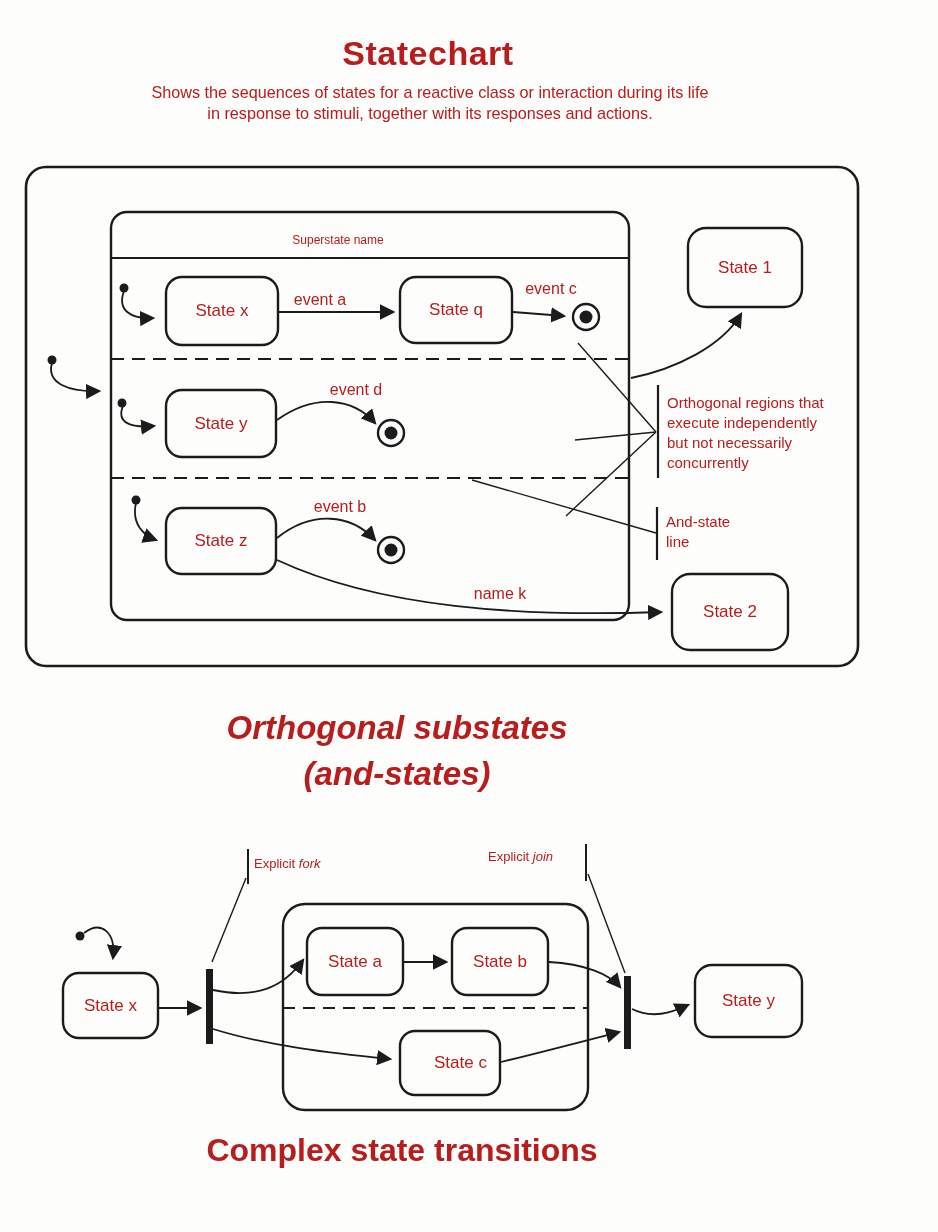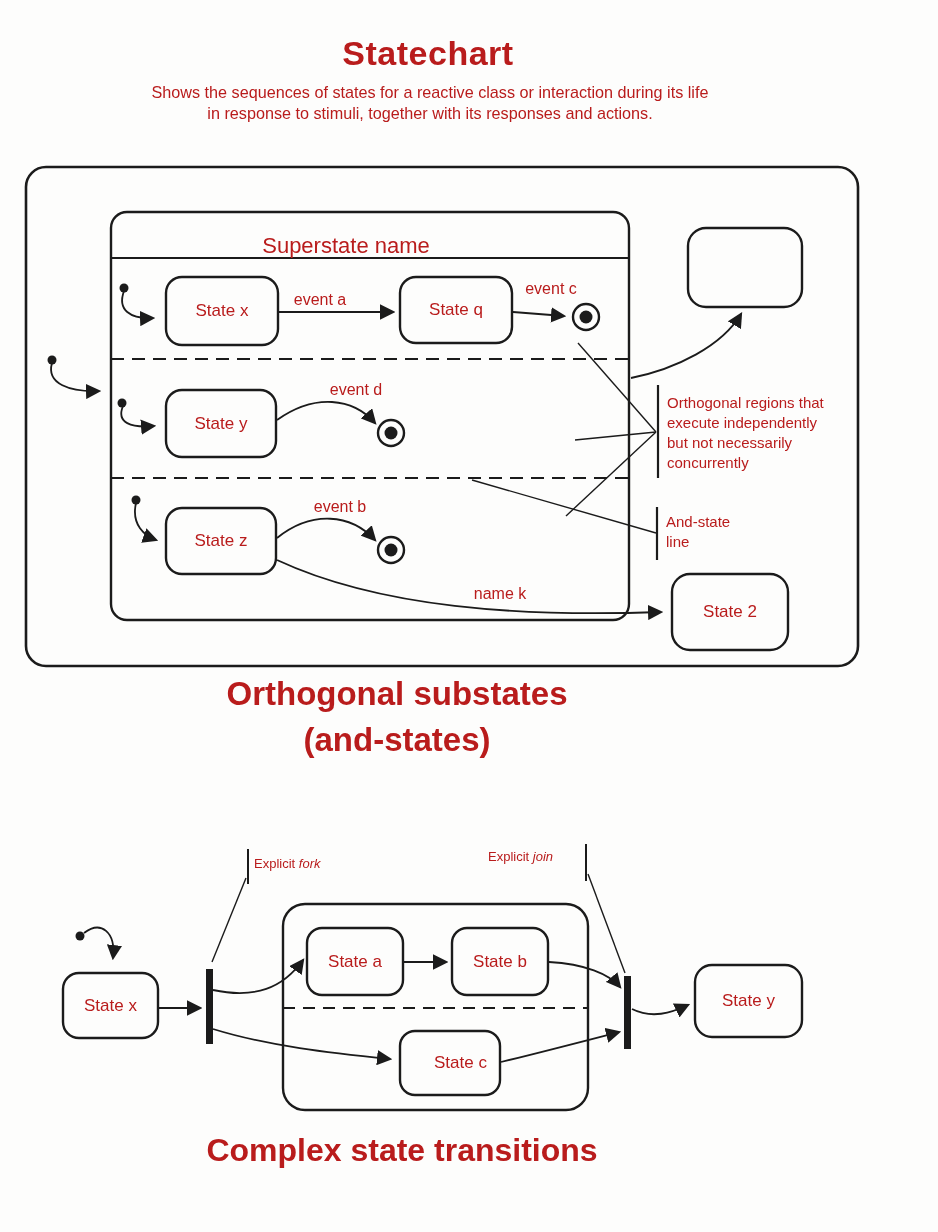--- a/index.html
+++ b/index.html
@@ -119,47 +119,48 @@
 
       <path d="M632 1009 C652 1019 671 1013 688 1005" stroke-width="1.8" marker-end="url(#arr)"></path>
       <rect x="695" y="965" width="107" height="72" rx="17" stroke-width="2.4"></rect>
     </g>
   </svg>
 
   <div class="txt page-title center" style="left:128px;top:34px;width:600px;">Statechart</div>
   <div class="txt subtitle center" style="left:25px;top:83px;width:810px;">Shows the sequences of states for a reactive class or interaction during its life</div>
   <div class="txt subtitle center" style="left:25px;top:104px;width:810px;">in response to stimuli, together with its responses and actions.</div>
 
-  <div class="txt center" style="left:118px;top:233px;width:456px;font-size:22px;">Superstate name</div>
+  <div class="txt center" style="left:110px;top:233px;width:456px;font-size:12px;">Superstate name</div>
 
   <div class="state-label" style="left:166px;top:277px;width:112px;height:68px;">State x</div>
   <div class="state-label" style="left:400px;top:277px;width:112px;height:66px;">State q</div>
   <div class="state-label" style="left:166px;top:390px;width:110px;height:67px;">State y</div>
   <div class="state-label" style="left:166px;top:508px;width:110px;height:66px;">State z</div>
+  <div class="state-label" style="left:688px;top:228px;width:114px;height:79px;">State 1</div>
   <div class="state-label" style="left:672px;top:574px;width:116px;height:76px;">State 2</div>
 
   <div class="event-label" style="left:270px;top:291px;width:100px;">event a</div>
   <div class="event-label" style="left:501px;top:280px;width:100px;">event c</div>
   <div class="event-label" style="left:306px;top:381px;width:100px;">event d</div>
   <div class="event-label" style="left:290px;top:498px;width:100px;">event b</div>
   <div class="event-label" style="left:450px;top:585px;width:100px;">name k</div>
 
   <div class="anno" style="left:667px;top:393px;width:180px;">
     <div>Orthogonal regions that</div>
     <div>execute independently</div>
     <div>but not necessarily</div>
     <div>concurrently</div>
   </div>
 
   <div class="anno" style="left:666px;top:512px;width:120px;">
     <div>And-state</div>
     <div>line</div>
   </div>
 
-  <div class="txt caption center" style="left:97px;top:671px;width:600px;">
+  <div class="txt caption center" style="left:97px;top:705px;width:600px;font-style:italic;">
     <div>Orthogonal substates</div>
     <div>(and-states)</div>
   </div>
 
   <div class="callout-label" style="left:254px;top:856px;"><span>Explicit </span><i>fork</i></div>
   <div class="callout-label" style="left:488px;top:849px;width:94px;text-align:left;"><span>Explicit </span><i>join</i></div>
 
   <div class="state-label" style="left:63px;top:973px;width:95px;height:65px;">State x</div>
   <div class="state-label" style="left:307px;top:928px;width:96px;height:67px;">State a</div>
   <div class="state-label" style="left:452px;top:928px;width:96px;height:67px;">State b</div>

